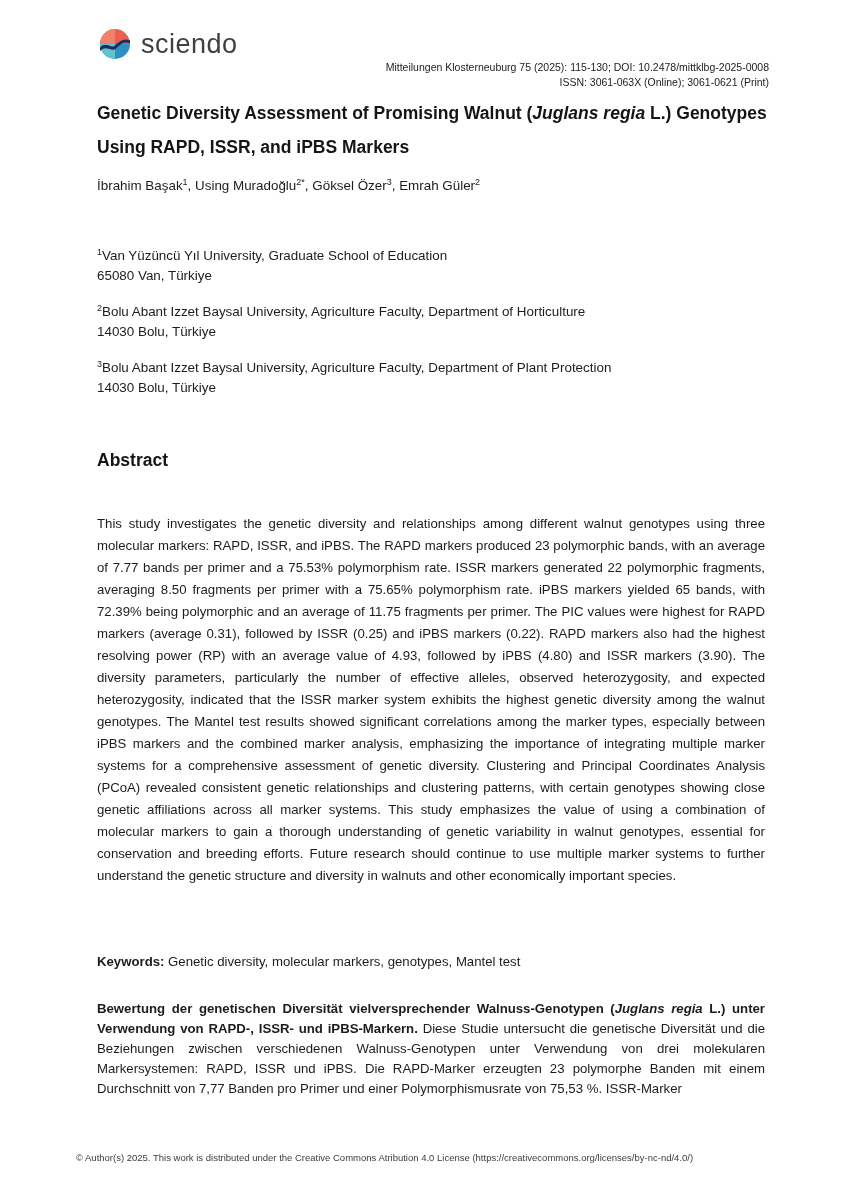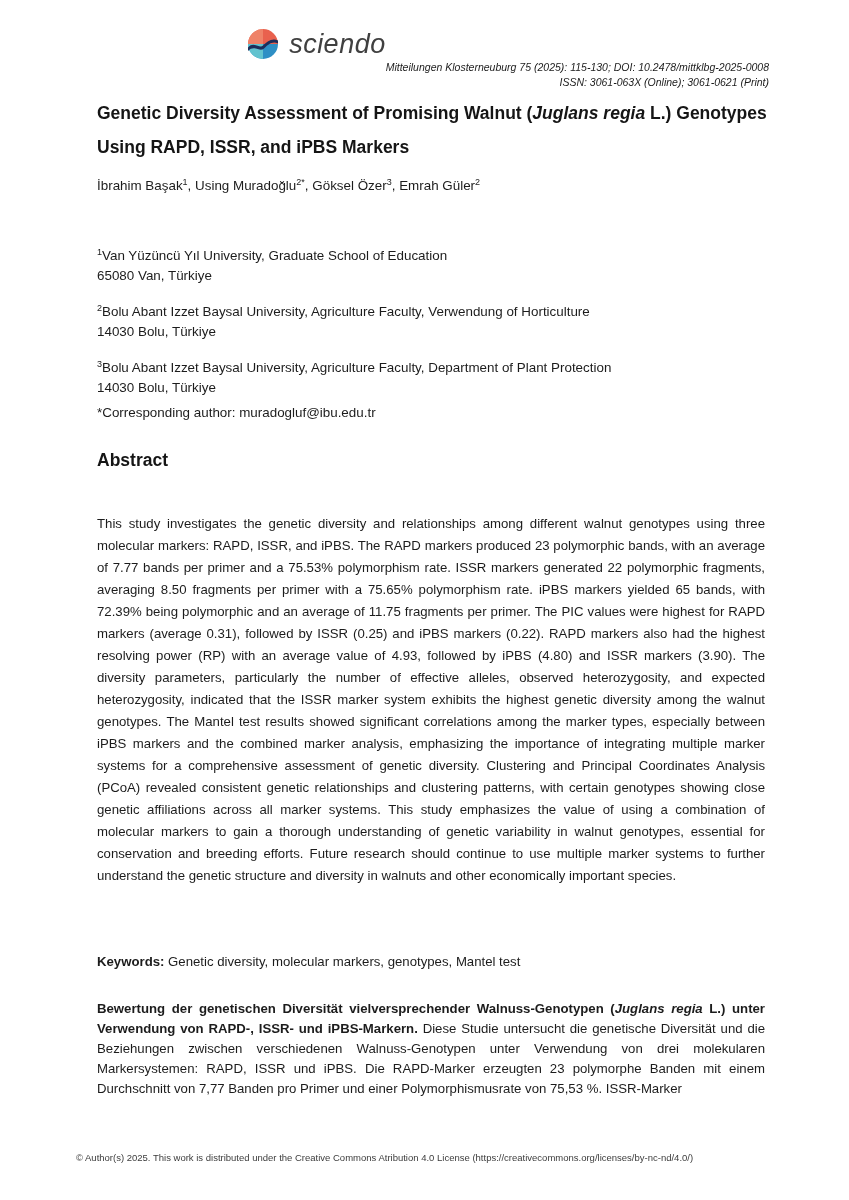--- a/index.html
+++ b/index.html
@@ -7,21 +7,21 @@
     position:relative;
     width:849px;height:1200px;
     background:#ffffff;
     font-family:"Liberation Sans",sans-serif;
     color:#1c1c1c;
     overflow:hidden;
   }
   
   .header{
     position:absolute;top:26px;left:97px;right:80px;
-    display:flex;justify-content:flex-end;align-items:flex-start;font-style:italic;
+    display:flex;justify-content:space-between;align-items:flex-start;
   }
   .logo{display:flex;align-items:center;gap:8px;}
   .logo svg{display:block;}
   .wordmark{
     font-size:27px;letter-spacing:.5px;color:#404040;
     font-weight:400;line-height:36px;
   }
   .journal-info{
     text-align:right;font-size:10.5px;line-height:15px;color:#1c1c1c;
     padding-top:3px;
@@ -90,25 +90,24 @@
       <div>ISSN: 3061-063X (Online); 3061-0621 (Print)</div>
     </div>
   </div>
 
   <div class="title"><span>Genetic Diversity Assessment of Promising Walnut (</span><span class="it">Juglans regia</span><span> L.) Genotypes Using RAPD, ISSR, and iPBS Markers</span></div>
 
   <div class="authors"><span>İbrahim Başak</span><sup>1</sup><span>, </span><span>Using Muradoğlu</span><sup>2*</sup><span>, </span><span>Göksel Özer</span><sup>3</sup><span>, </span><span>Emrah Güler</span><sup>2</sup></div>
 
   <div class="affiliations">
     <p class="aff"><sup>1</sup><span>Van Yüzüncü Yıl University, Graduate School of Education</span><br><span>65080 Van, Türkiye</span></p>
-    <p class="aff"><sup>2</sup><span>Bolu Abant Izzet Baysal University, Agriculture Faculty, Verwendung of Horticulture</span><br><span>14030 Bolu, Türkiye</span></p>
+    <p class="aff"><sup>2</sup><span>Bolu Abant Izzet Baysal University, Agriculture Faculty, Department of Horticulture</span><br><span>14030 Bolu, Türkiye</span></p>
     <p class="aff"><sup>3</sup><span>Bolu Abant Izzet Baysal University, Agriculture Faculty, Department of Plant Protection</span><br><span>14030 Bolu, Türkiye</span></p>
   </div>
 
-  <div class="corresponding">*Corresponding author: muradogluf@ibu.edu.tr</div>
 
   <div class="abstract-heading">Abstract</div>
   <div class="abstract-body">This study investigates the genetic diversity and relationships among different walnut genotypes using three molecular markers: RAPD, ISSR, and iPBS. The RAPD markers produced 23 polymorphic bands, with an average of 7.77 bands per primer and a 75.53% polymorphism rate. ISSR markers generated 22 polymorphic fragments, averaging 8.50 fragments per primer with a 75.65% polymorphism rate. iPBS markers yielded 65 bands, with 72.39% being polymorphic and an average of 11.75 fragments per primer. The PIC values were highest for RAPD markers (average 0.31), followed by ISSR (0.25) and iPBS markers (0.22). RAPD markers also had the highest resolving power (RP) with an average value of 4.93, followed by iPBS (4.80) and ISSR markers (3.90). The diversity parameters, particularly the number of effective alleles, observed heterozygosity, and expected heterozygosity, indicated that the ISSR marker system exhibits the highest genetic diversity among the walnut genotypes. The Mantel test results showed significant correlations among the marker types, especially between iPBS markers and the combined marker analysis, emphasizing the importance of integrating multiple marker systems for a comprehensive assessment of genetic diversity. Clustering and Principal Coordinates Analysis (PCoA) revealed consistent genetic relationships and clustering patterns, with certain genotypes showing close genetic affiliations across all marker systems. This study emphasizes the value of using a combination of molecular markers to gain a thorough understanding of genetic variability in walnut genotypes, essential for conservation and breeding efforts. Future research should continue to use multiple marker systems to further understand the genetic structure and diversity in walnuts and other economically important species.</div>
 
   <div class="keywords"><span class="b">Keywords:</span><span> Genetic diversity, molecular markers, genotypes, Mantel test</span></div>
 
   <div class="german"><span class="b">Bewertung der genetischen Diversität vielversprechender Walnuss-Genotypen (</span><span class="bi">Juglans regia</span><span class="b"> L.) unter Verwendung von RAPD-, ISSR- und iPBS-Markern.</span><span> Diese Studie untersucht die genetische Diversität und die Beziehungen zwischen verschiedenen Walnuss-Genotypen unter Verwendung von drei molekularen Markersystemen: RAPD, ISSR und iPBS. Die RAPD-Marker erzeugten 23 polymorphe Banden mit einem Durchschnitt von 7,77 Banden pro Primer und einer Polymorphismusrate von 75,53 %. ISSR-Marker</span></div>
 
   <div class="footer">© Author(s) 2025. This work is distributed under the Creative Commons Atribution 4.0 License (https://creativecommons.org/licenses/by-nc-nd/4.0/)</div>
 

